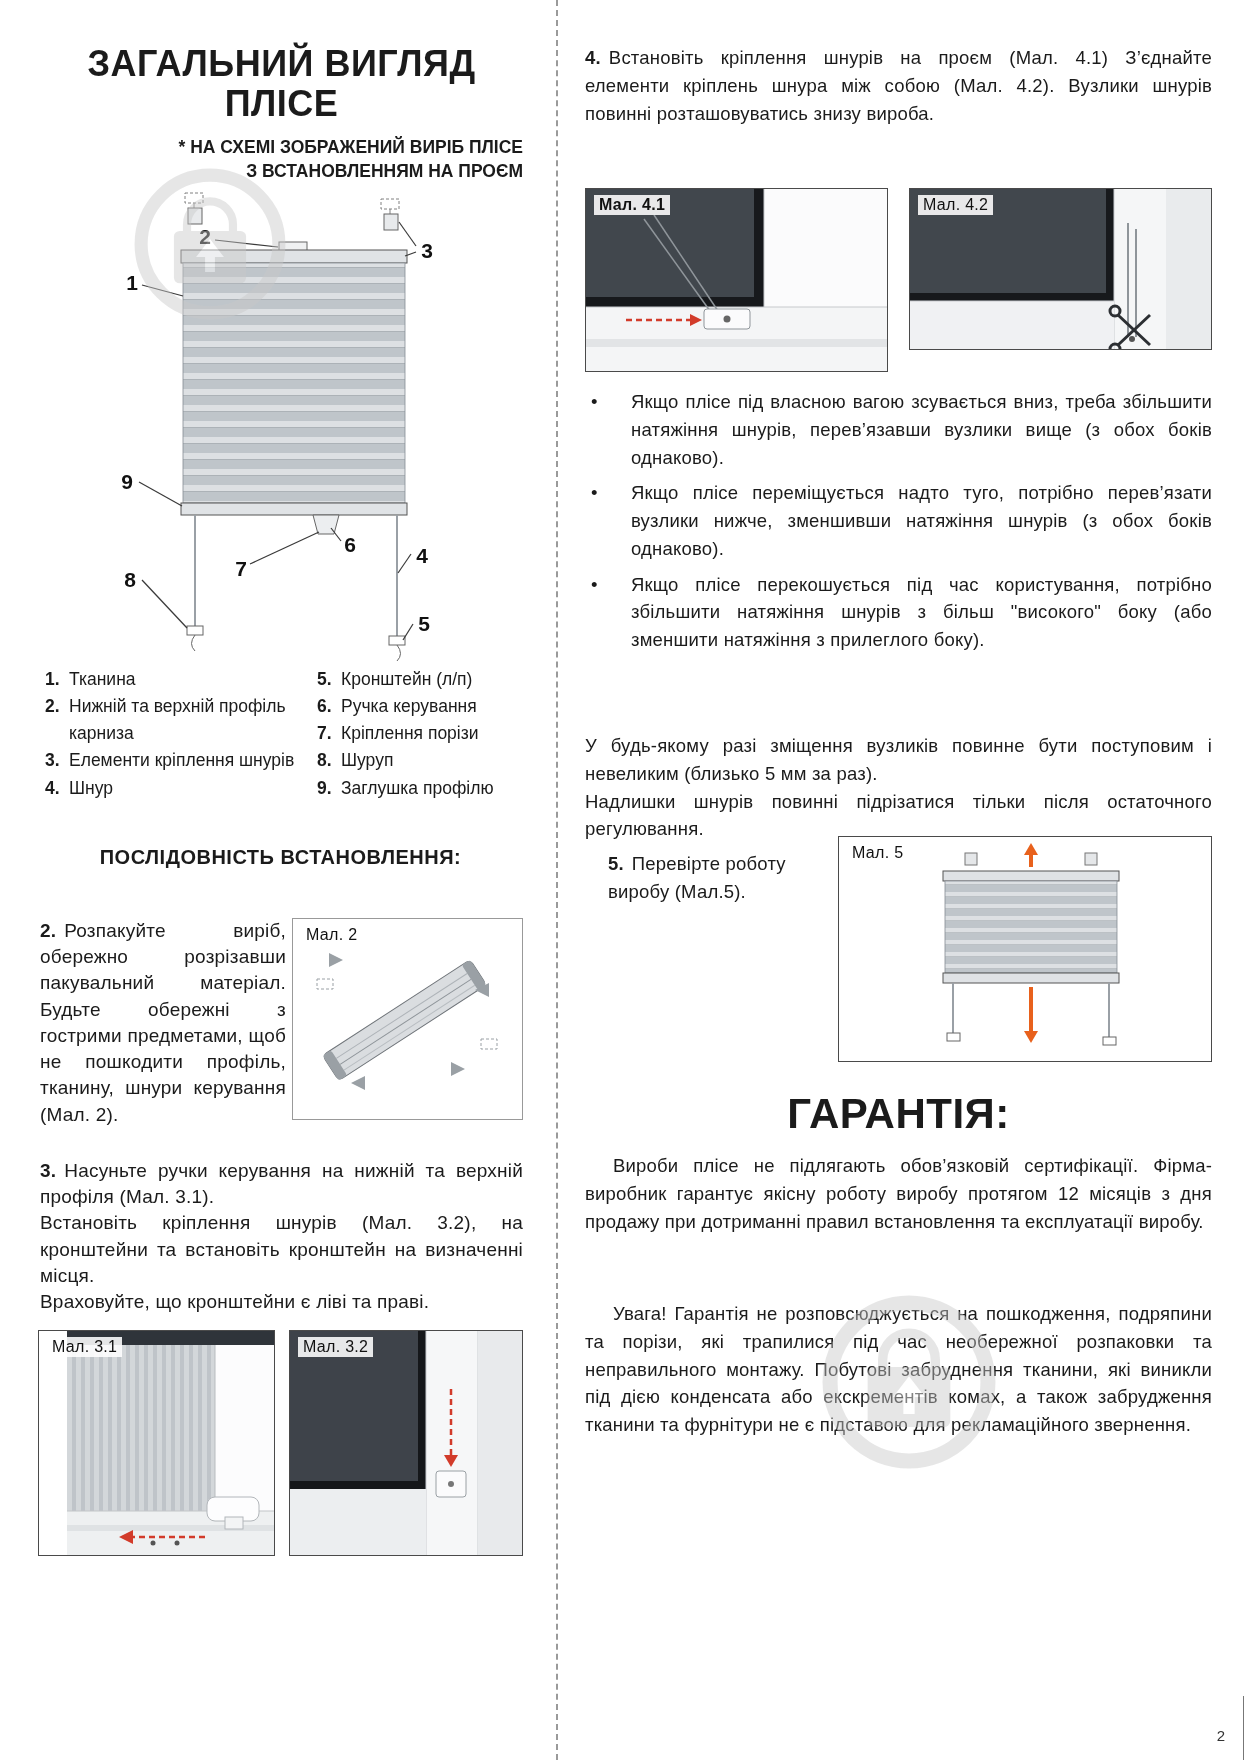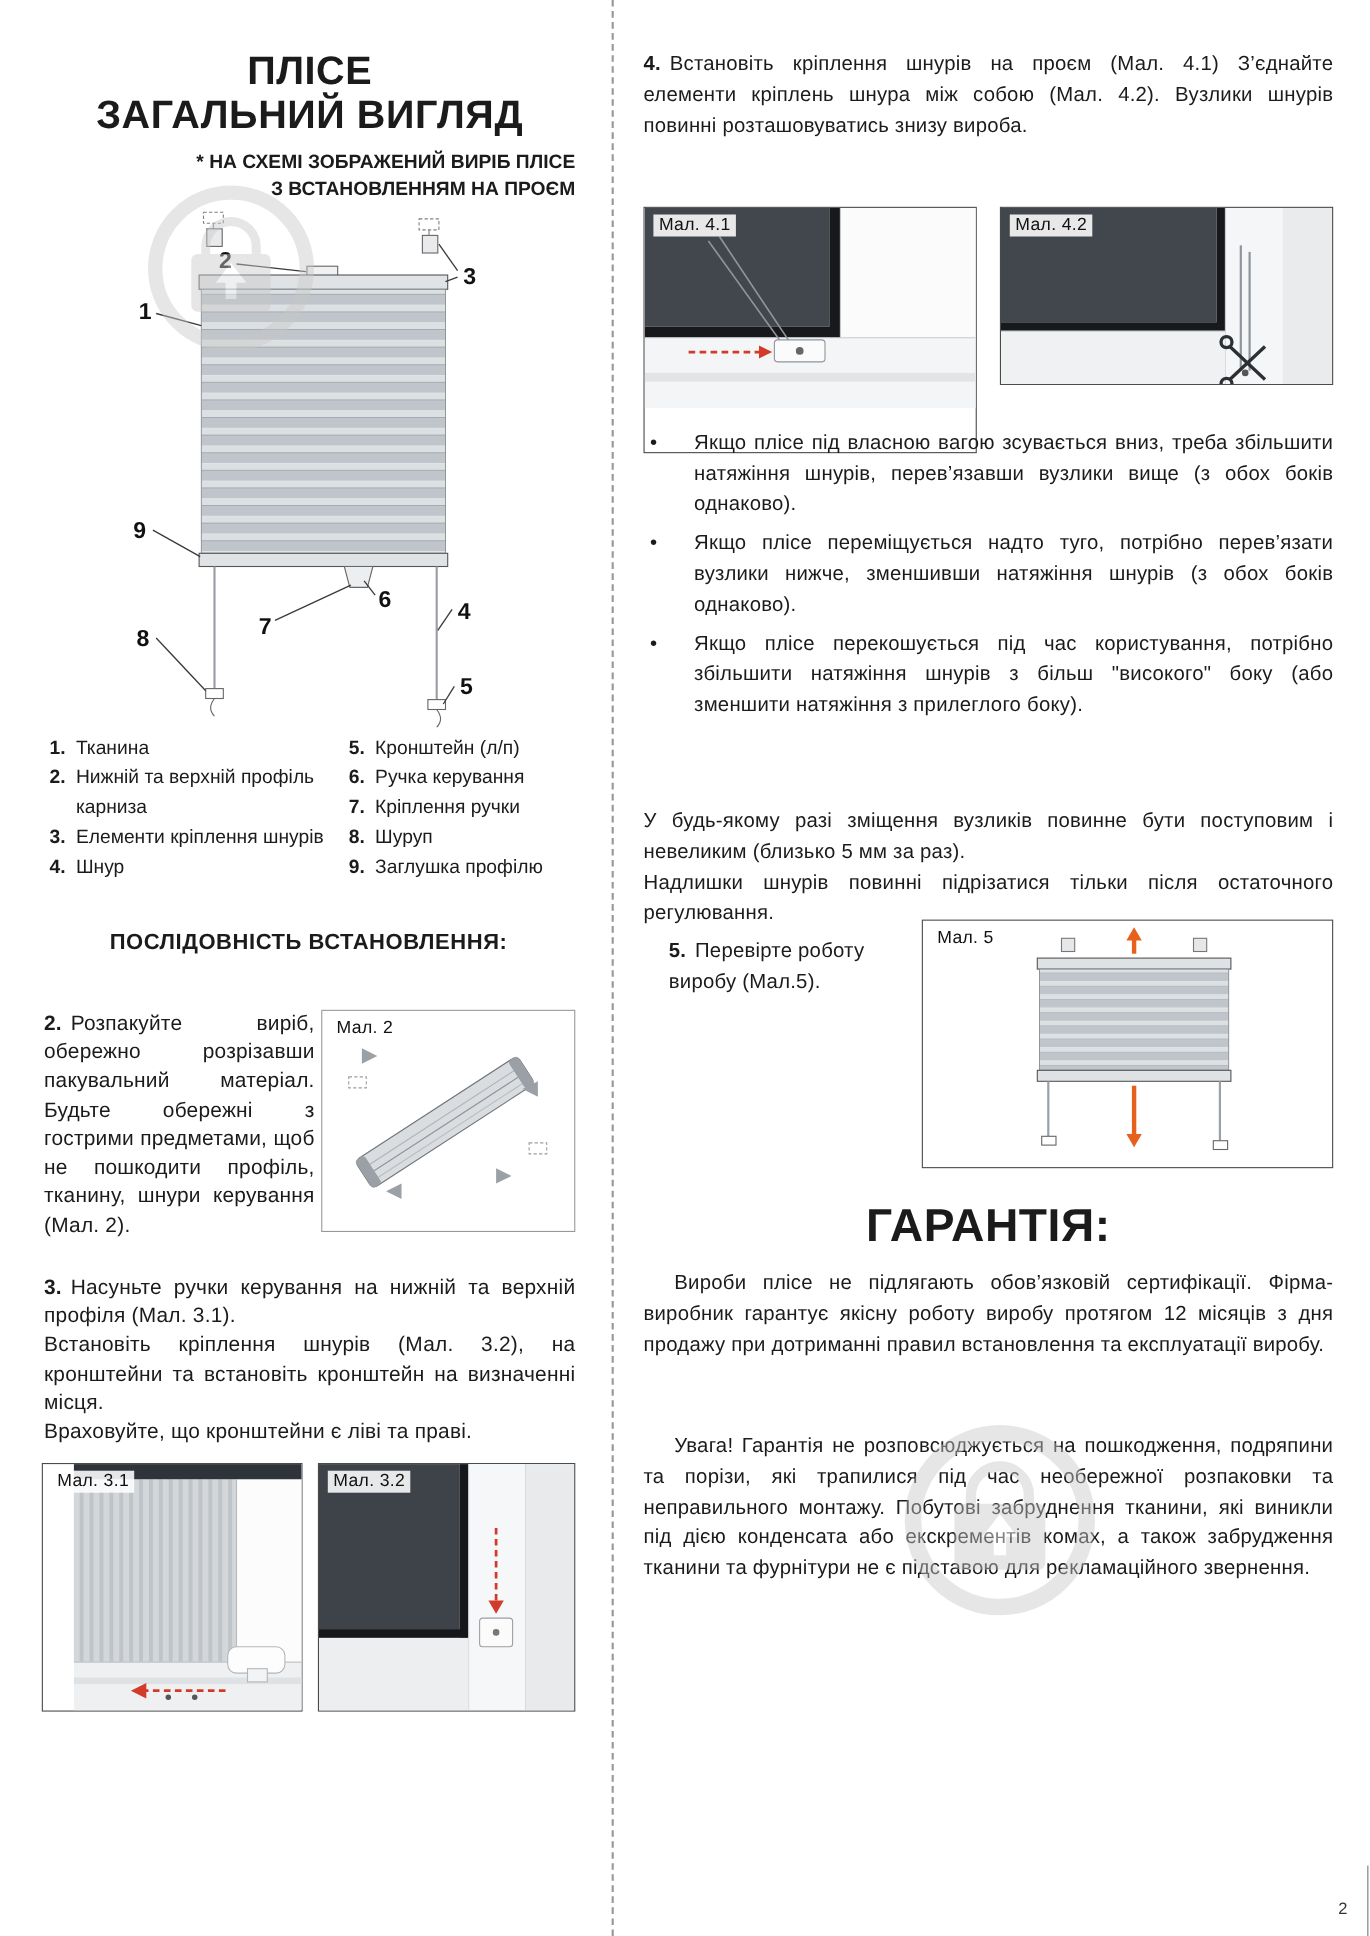--- a/index.html
+++ b/index.html
@@ -52,22 +52,22 @@
   .corner-line { position:absolute; right:1px; bottom:0; height:64px; width:0; border-left:1.5px solid #777; }
 </style>
 </head>
 <body>
 
 <div class="page">
 
   <div class="divider"></div>
 
   <h1 class="abs h-main" style="left:40px; top:44px; width:483px;">
+    <span>ЗАГАЛЬНИЙ ВИГЛЯД</span>
     <span>ПЛІСЕ</span>
-    <span>ЗАГАЛЬНИЙ ВИГЛЯД</span>
   </h1>
 
   <div class="abs h-sub" style="left:40px; top:136px; width:483px;">
     <span>* НА СХЕМІ ЗОБРАЖЕНИЙ ВИРІБ ПЛІСЕ</span>
     <span>З ВСТАНОВЛЕННЯМ НА ПРОЄМ</span>
   </div>
 
   <div class="abs" style="left:45px; top:188px; width:460px; height:482px;">
     <svg width="460" height="482" viewBox="0 0 460 482">
       <defs>
@@ -152,21 +152,21 @@
       <div class="legend-item">
         <span class="num">5.</span>
         <span>Кронштейн (л/п)</span>
       </div>
       <div class="legend-item">
         <span class="num">6.</span>
         <span>Ручка керування</span>
       </div>
       <div class="legend-item">
         <span class="num">7.</span>
-        <span>Кріплення ручки</span>
+        <span>Кріплення порізи</span>
       </div>
       <div class="legend-item">
         <span class="num">8.</span>
         <span>Шуруп</span>
       </div>
       <div class="legend-item">
         <span class="num">9.</span>
         <span>Заглушка профілю</span>
       </div>
     </div>
@@ -248,21 +248,21 @@
       <circle cx="161" cy="153" r="3" fill="#777"></circle>
       <line x1="161" y1="58" x2="161" y2="126" stroke="#d23b2a" stroke-width="2.5" stroke-dasharray="6,4"></line>
       <polygon points="161,136 154,124 168,124" fill="#d23b2a"></polygon>
     </svg>
   </div>
 
   <div class="abs p-right" style="left:585px; top:44px; width:627px;">
     <span class="step-num">4.</span><span>Встановіть кріплення шнурів на проєм (Мал. 4.1) З’єднайте елементи кріплень шнура між собою (Мал. 4.2). Вузлики шнурів повинні розташовуватись знизу вироба.</span>
   </div>
 
-  <div class="figbox" style="left:585px; top:188px; width:303px; height:224px;">
+  <div class="figbox" style="left:585px; top:188px; width:303px; height:184px;font-weight:bold;">
     <span class="figlabel">Мал. 4.1</span>
     <svg width="301" height="182" viewBox="0 0 301 182">
       <rect width="301" height="182" fill="#ffffff"></rect>
       <rect width="168" height="108" fill="#41474d"></rect>
       <rect x="168" width="10" height="118" fill="#17191c"></rect>
       <rect y="108" width="178" height="10" fill="#17191c"></rect>
       <rect x="178" width="123" height="118" fill="#fbfbfc"></rect>
       <line x1="178" y1="0" x2="178" y2="118" stroke="#c6c9cc"></line>
       <rect y="118" width="301" height="64" fill="#f4f5f6"></rect>
       <line x1="0" y1="118" x2="301" y2="118" stroke="#c6c9cc"></line>

